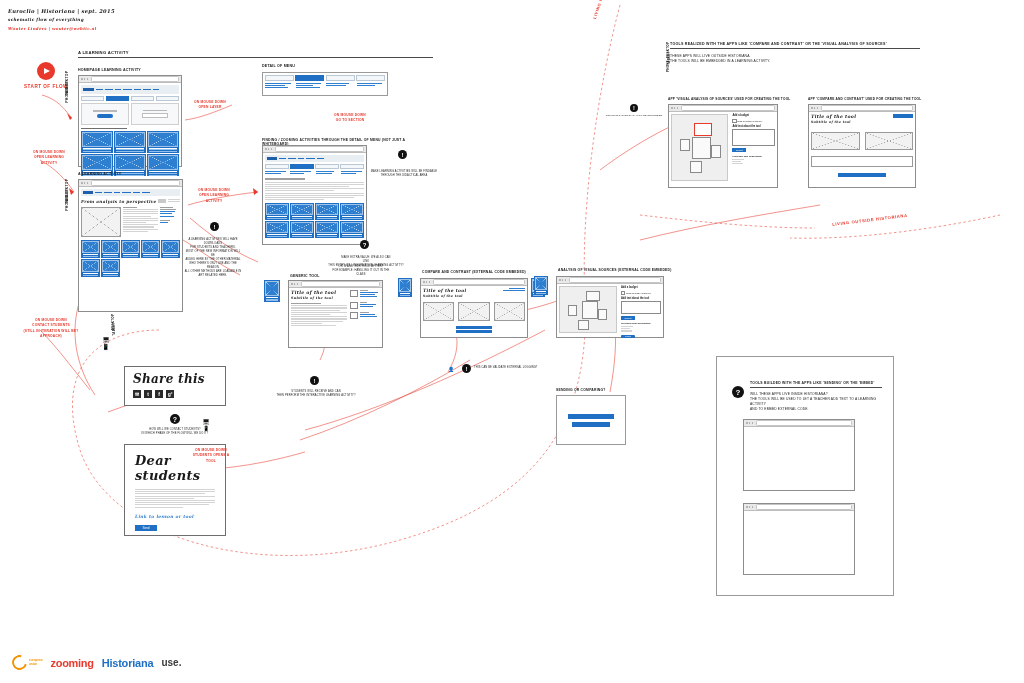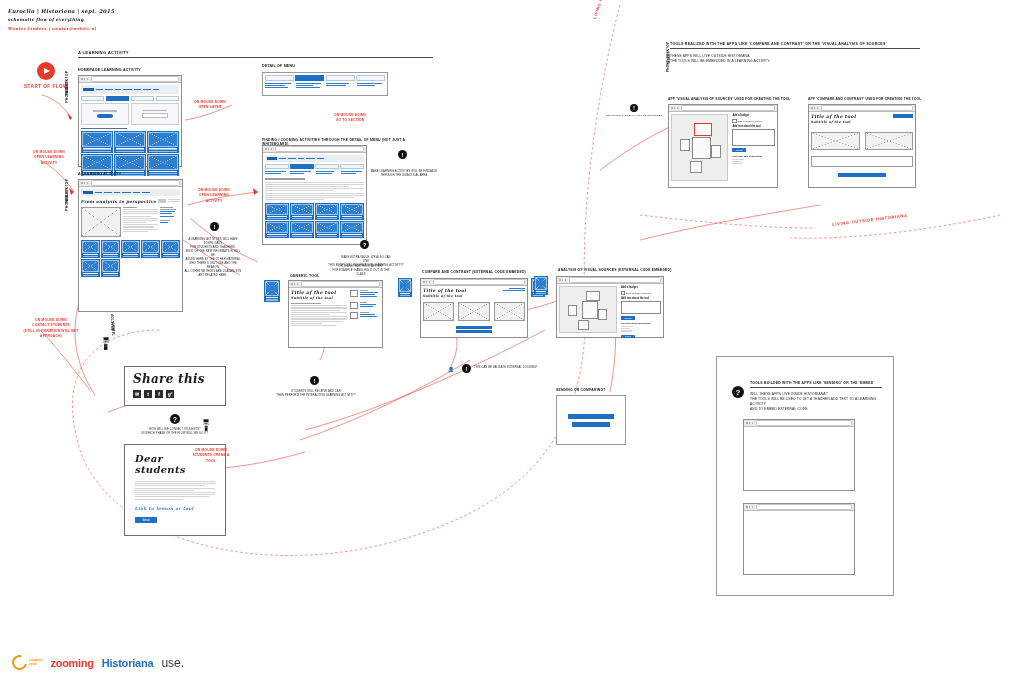--- a/index.html
+++ b/index.html
@@ -481,21 +481,21 @@
     <div class="soc">f</div>
     <div class="soc">g⁺</div>
   </div>
 </div>
 
 <div class="abs marker" style="left:170px;top:414px;width:10px;height:10px;font-size:7px;">?</div>
 <div class="abs tiny" style="left:128px;top:428px;width:94px;text-align:center;white-space:pre-line;font-size:2.6px;">HOW WILL WE CONTACT STUDENTS?
 IN WHICH PHASE OF THE FLOW WILL WE DO IT?</div>
 
 <div class="abs" style="left:124px;top:444px;width:102px;height:92px;border:.7px solid #6e6e6e;background:#fff;box-sizing:border-box;padding:8px 10px;">
-  <div class="script" style="font-size:10px;">Dear students</div>
+  <div class="script" style="font-size:13px;">Dear students</div>
   <div style="margin-top:6px;">
     <div class="gline"></div>
       <div class="gline"></div>
       <div class="gline" style="width:88%"></div>
     <div class="gline"></div>
       <div class="gline" style="width:74%"></div>
     <div class="gline"></div>
       <div class="gline"></div>
       <div class="gline" style="width:92%"></div>
     <div class="gline" style="width:60%"></div>
@@ -805,14 +805,14 @@
 <div class="abs" style="left:12px;top:655px;display:flex;align-items:center;gap:8px;">
   <div style="display:flex;align-items:center;gap:2px;">
     <div style="width:11px;height:11px;border-radius:50%;border:2.2px solid #f29400;border-right-color:transparent;transform:rotate(-30deg);"></div>
     <div style="line-height:1.05;">
       <div style="font-size:3px;color:#f29400;font-weight:bold;">european</div>
       <div style="font-size:3px;color:#f29400;font-weight:bold;">union</div>
     </div>
   </div>
   <div style="font-size:11px;font-weight:bold;color:#e8392c;letter-spacing:-.3px;">zooming</div>
   <div style="font-size:11px;font-weight:bold;color:#1f6fc4;letter-spacing:-.2px;">Historiana</div>
-  <div style="font-size:12px;font-weight:normal;color:#3a3a3a;">use.</div>
+  <div style="font-size:10px;font-weight:bold;color:#3a3a3a;">use.</div>
 </div>
 
 </body></html>

